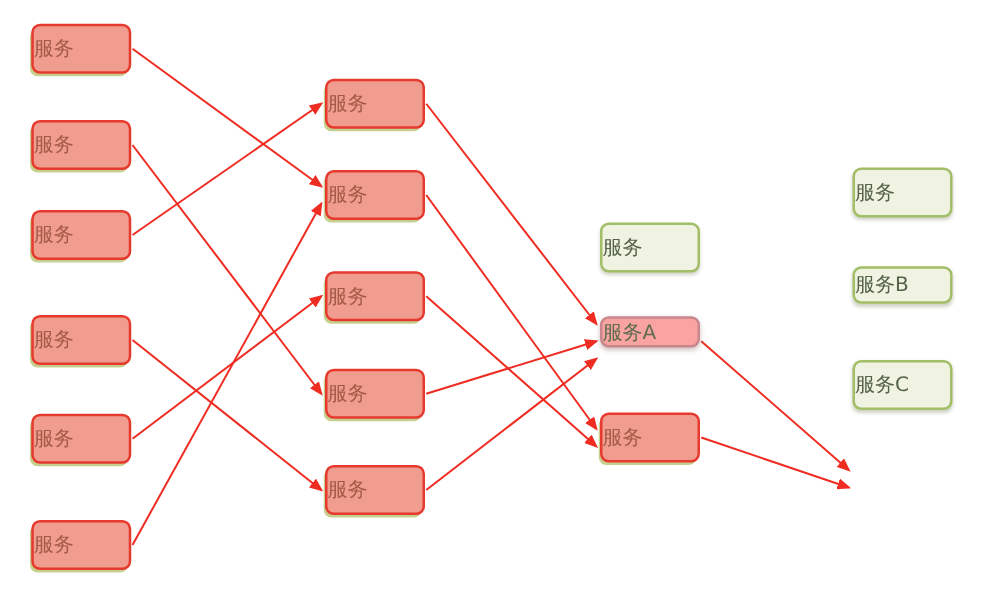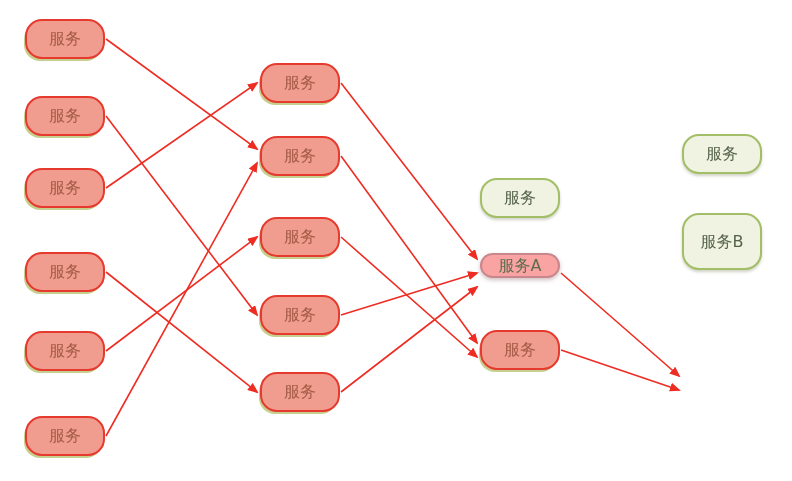--- a/index.html
+++ b/index.html
@@ -7,24 +7,23 @@
     position:relative;
     width:792px;height:481px;
     background:#ffffff;
     overflow:hidden;
     font-family:"DejaVu Sans","Liberation Sans",sans-serif;
   }
   .node{
     position:absolute;
     box-sizing:border-box;
     border:2.5px solid;
-    border-radius:17px;
+    border-radius:7px;
     display:flex;
     align-items:center;
-    justify-content:center;
     font-size:16px;
     line-height:1;
     user-select:none;
   }
   .node.red{  box-shadow:-2px 3px 0 -1px #c6cf8e; }
   .node.green{box-shadow:0 2px 3px rgba(120,130,90,0.35); }
   .node.pink{ box-shadow:0 2px 4px rgba(150,110,110,0.45); }
   #edges-svg{
     position:absolute;
     left:0;top:0;width:792px;height:481px;
@@ -93,16 +92,19 @@
     </div>
     <div class="node pink" style="left: 480px; top: 253px; width: 80px; height: 25px; background: rgb(249, 164, 163); border-color: rgb(201, 134, 140); color: rgb(94, 108, 78);">
       <span>服务A</span>
     </div>
     <div class="node red" style="left: 480px; top: 330px; width: 80px; height: 40px; background: rgb(240, 156, 142); border-color: rgb(230, 58, 46); color: rgb(163, 91, 70);">
       <span>服务</span>
     </div>
     <div class="node green" style="left: 682px; top: 134px; width: 80px; height: 40px; background: rgb(240, 243, 225); border-color: rgb(162, 190, 102); color: rgb(85, 98, 74);">
       <span>服务</span>
     </div>
-    <div class="node green" style="left: 682px; top: 213px; width: 80px; height: 57px; background: rgb(240, 243, 225); border-color: rgb(162, 190, 102); color: rgb(85, 98, 74);">
+    <div class="node green" style="left: 682px; top: 213px; width: 80px; height: 30px; background: rgb(240, 243, 225); border-color: rgb(162, 190, 102); color: rgb(85, 98, 74);">
       <span>服务B</span>
+    </div>
+    <div class="node green" style="left: 682px; top: 288px; width: 80px; height: 40px; background: rgb(240, 243, 225); border-color: rgb(162, 190, 102); color: rgb(85, 98, 74);">
+      <span>服务C</span>
     </div>
   </div>
 
 </body></html>

